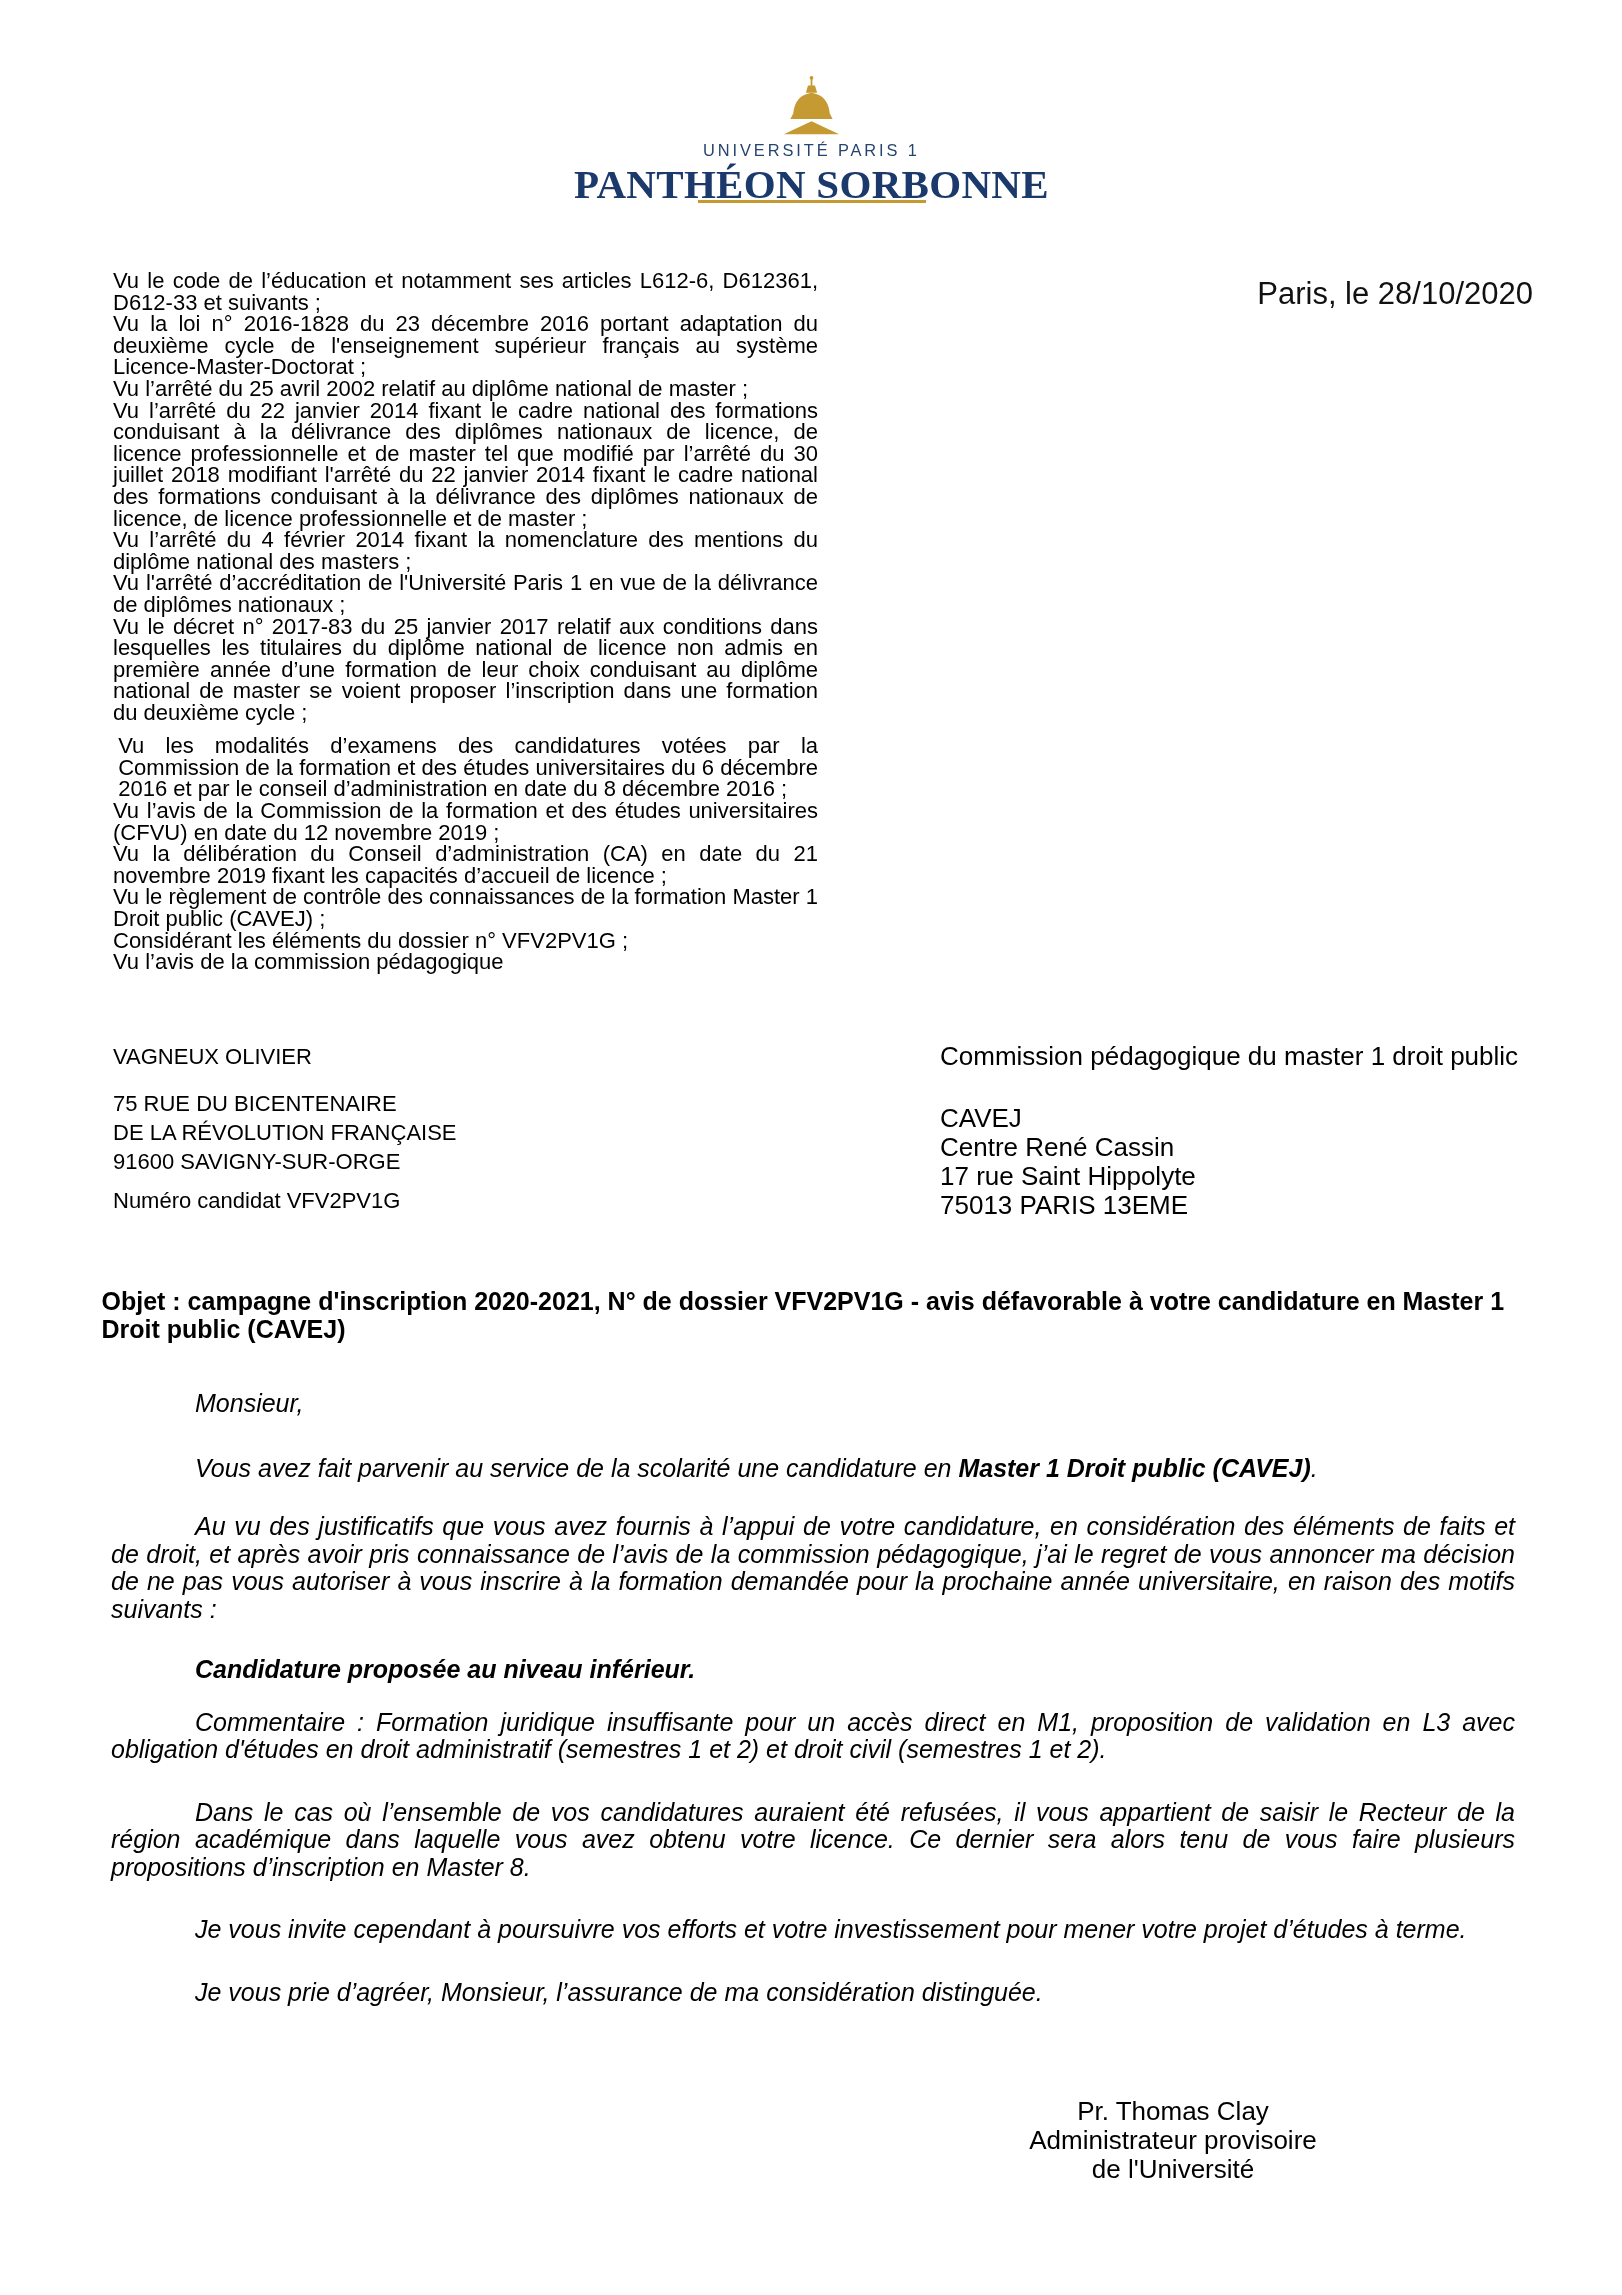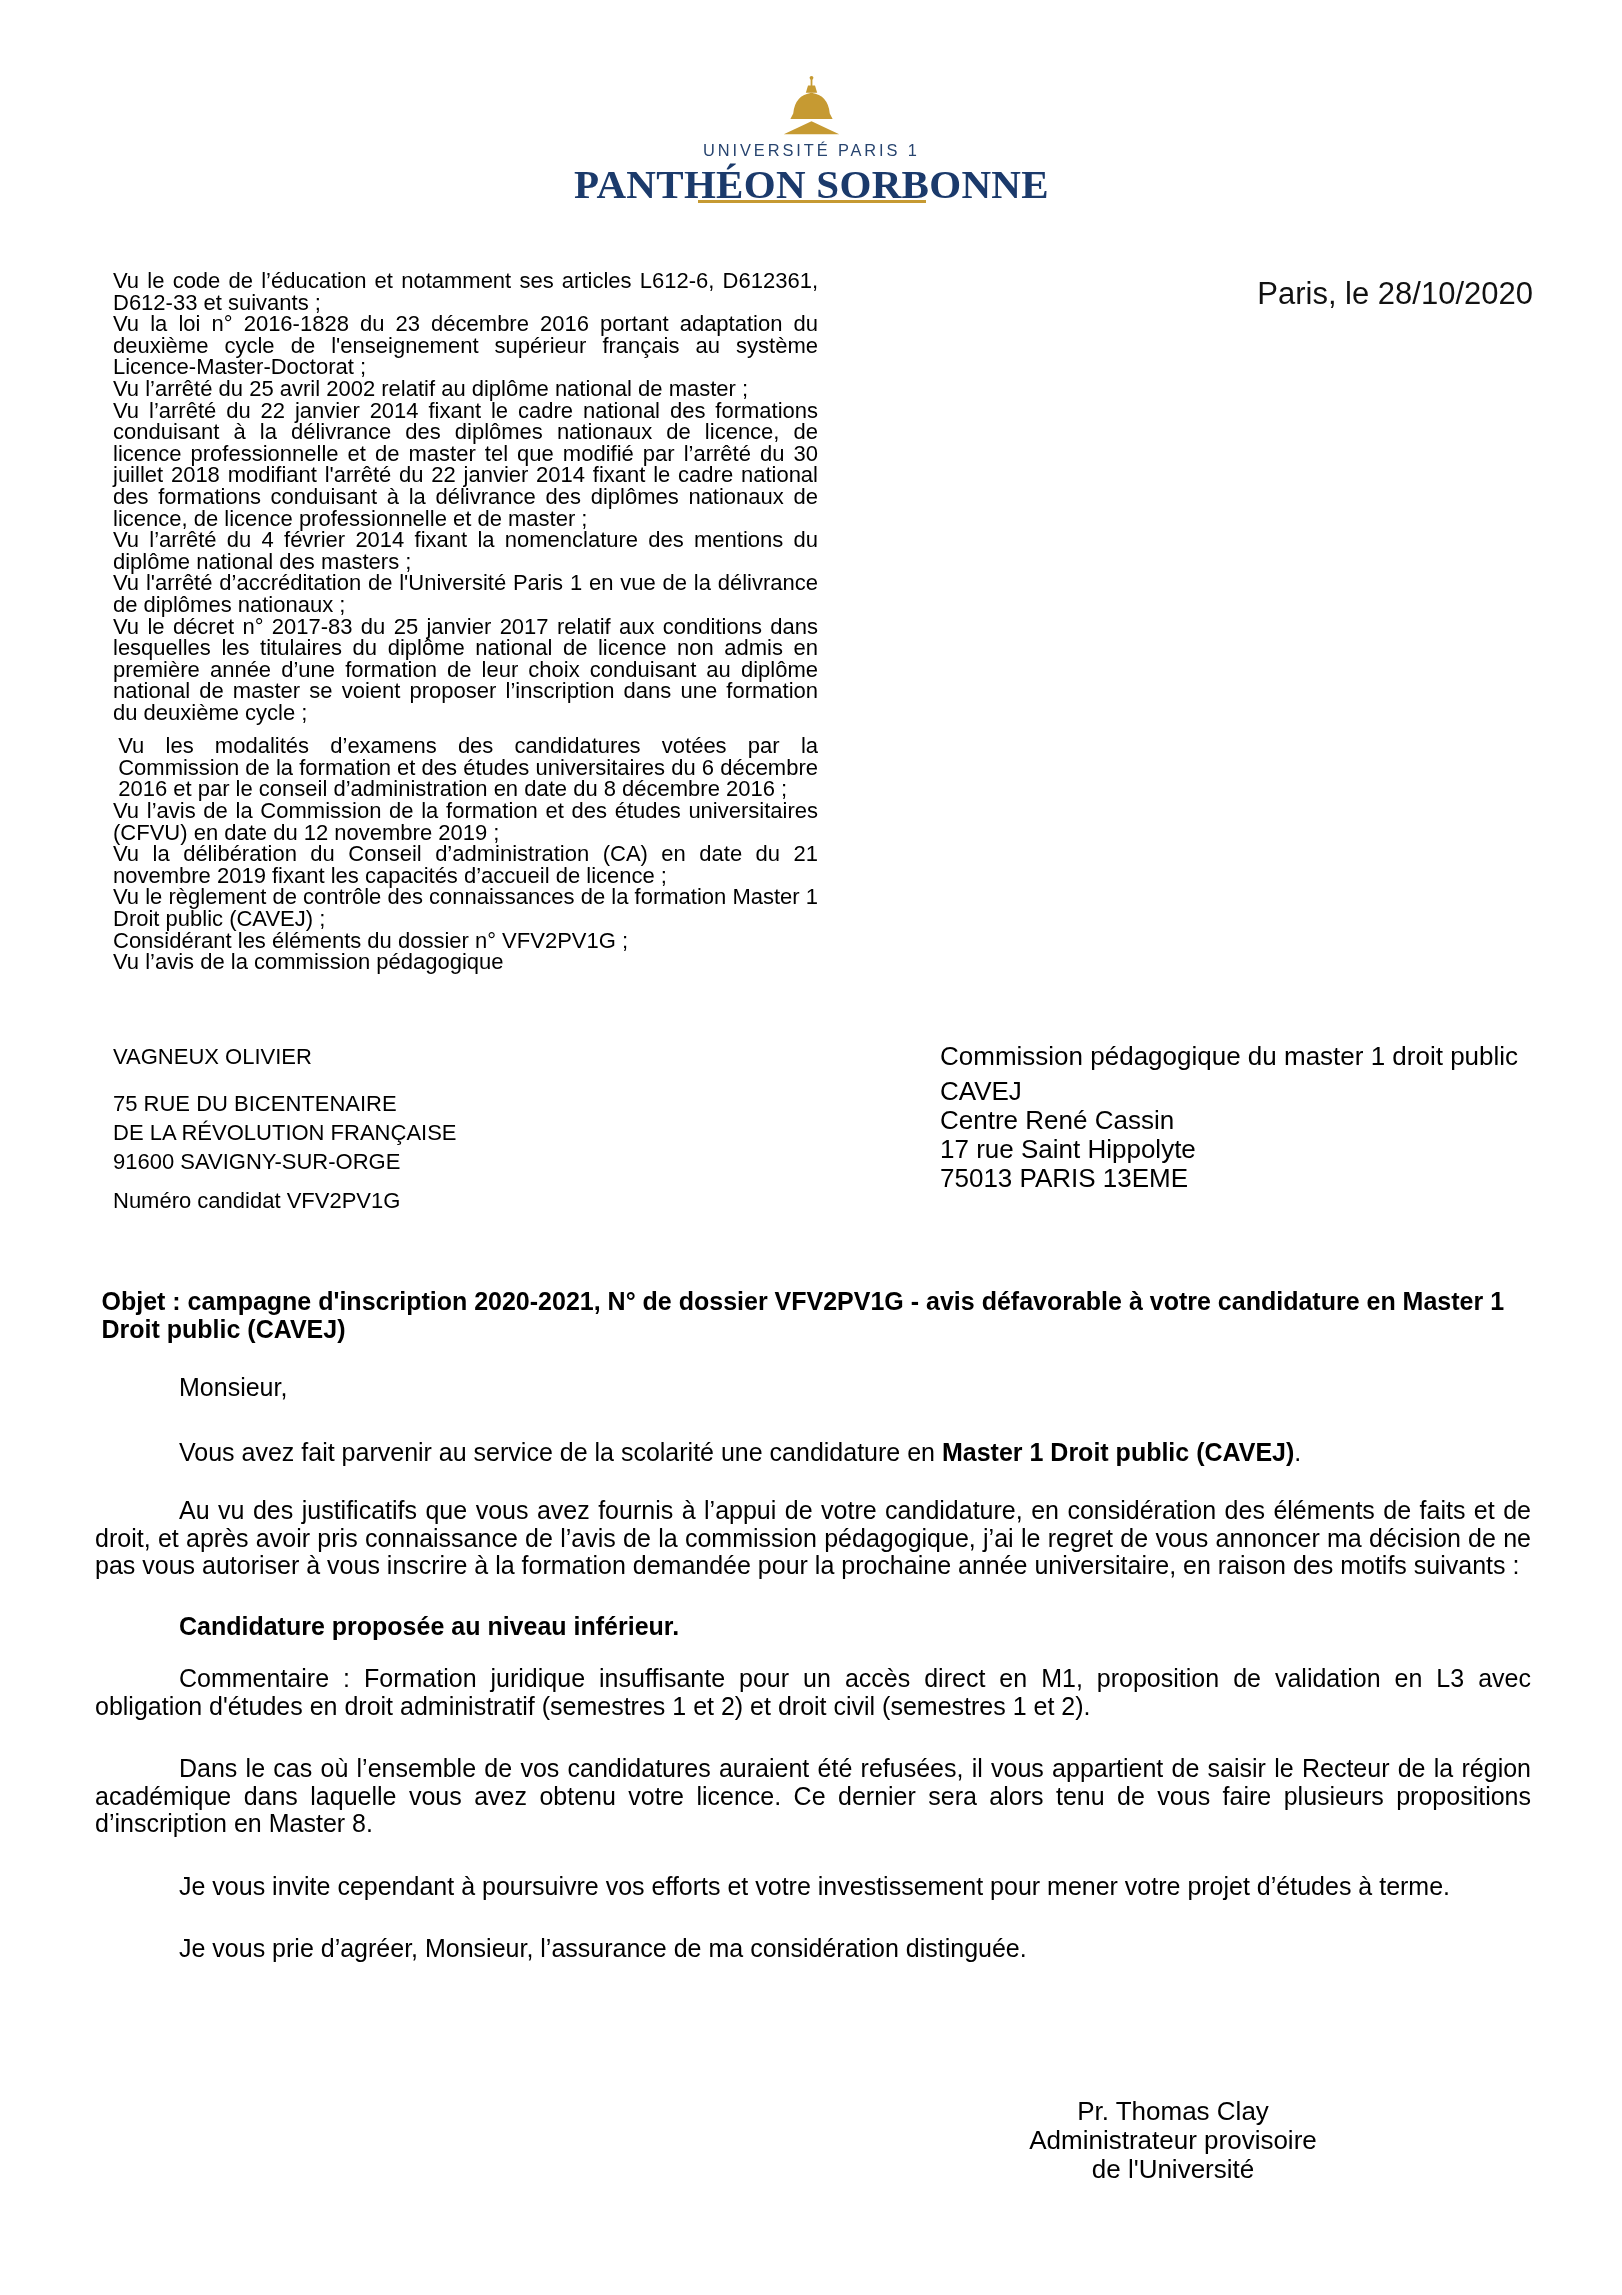--- a/index.html
+++ b/index.html
@@ -48,36 +48,36 @@
 
   
   .recipient { position: absolute; top: 1042px; left: 113px; width: 720px;
     font-size: 22px; line-height: 29px; }
   .recipient .name { margin: 0 0 18.3px 0; }
   .recipient .addr { margin: 0; }
   .recipient .num  { margin: 9.8px 0 0 0; }
 
   .commission { position: absolute; top: 1042px; left: 940px; width: 589px;
     font-size: 26px; line-height: 29px; }
-  .commission .title { margin: 0 0 6px 0; }
+  .commission .title { margin: 0 0 33px 0; }
   .commission .line  { margin: 0; }
 
   
   .subject {
     position: absolute; top: 1287px; left: 95px; width: 1436px;
     font-size: 25px; line-height: 28px; font-weight: 700; padding-left: 6.5px;
     box-sizing: border-box;
   }
 
   
   .body {
     position: absolute; top: 1374px; left: 95px; width: 1436px;
     font-size: 25px; line-height: 27.5px; text-align: justify;
   }
-  .body p { margin: 0; text-indent: 84px; }
+  .body p { margin: 16px; text-indent: 84px; font-style: italic; }
   .mb56 { margin-bottom: 37px !important; }
   .mb47 { margin-bottom: 31px !important; }
   .mb50 { margin-bottom: 33px !important; }
   .mb38 { margin-bottom: 25px !important; }
   .mb53 { margin-bottom: 35px !important; }
   .mb54 { margin-bottom: 35px !important; }
   .motif { font-weight: 700; }
 
   
   .signature {

